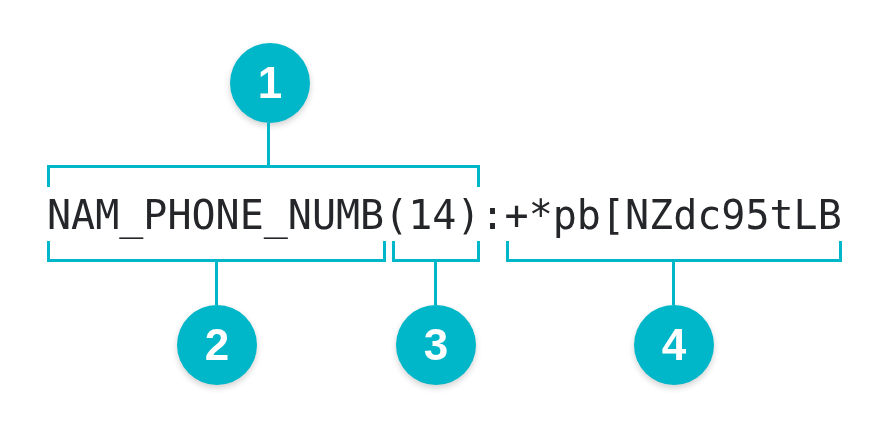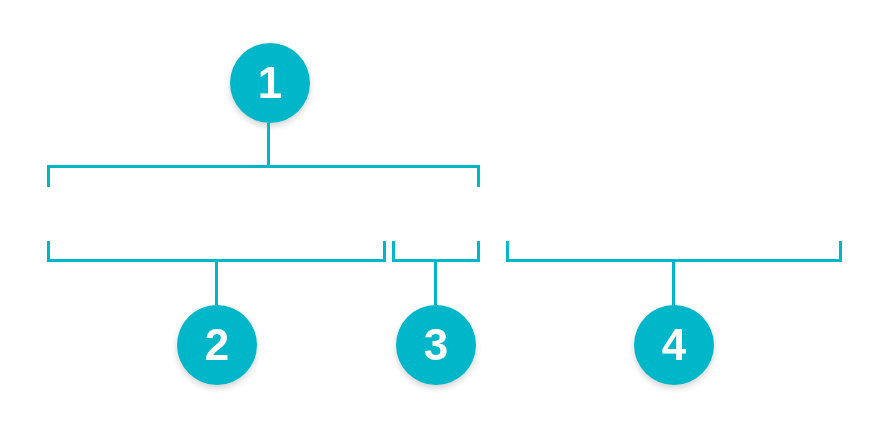--- a/index.html
+++ b/index.html
@@ -60,20 +60,23 @@
 
 <div class="stage">
 
   <div class="badge" style="left:230px;top:43px;">
     <span>1</span>
   </div>
   <div class="vline" style="left:267px;top:123px;height:42px;"></div>
 
   <div class="bracket top" style="left:47px;top:165px;width:433px;height:22px;"></div>
 
+  <div class="token">
+    <span>NAM_PHONE_NUMB</span><span>(14)</span><span>:</span><span>+*pb[NZdc95tLB</span>
+  </div>
 
   <div class="bracket bottom" style="left:47px;top:241px;width:339px;height:21px;"></div>
   <div class="bracket bottom" style="left:392px;top:241px;width:88px;height:21px;"></div>
   <div class="bracket bottom" style="left:506px;top:241px;width:336px;height:21px;"></div>
 
   <div class="vline" style="left:215px;top:262px;height:43px;"></div>
   <div class="vline" style="left:434px;top:262px;height:43px;"></div>
   <div class="vline" style="left:672px;top:262px;height:43px;"></div>
 
   <div class="badge" style="left:177px;top:305px;">

